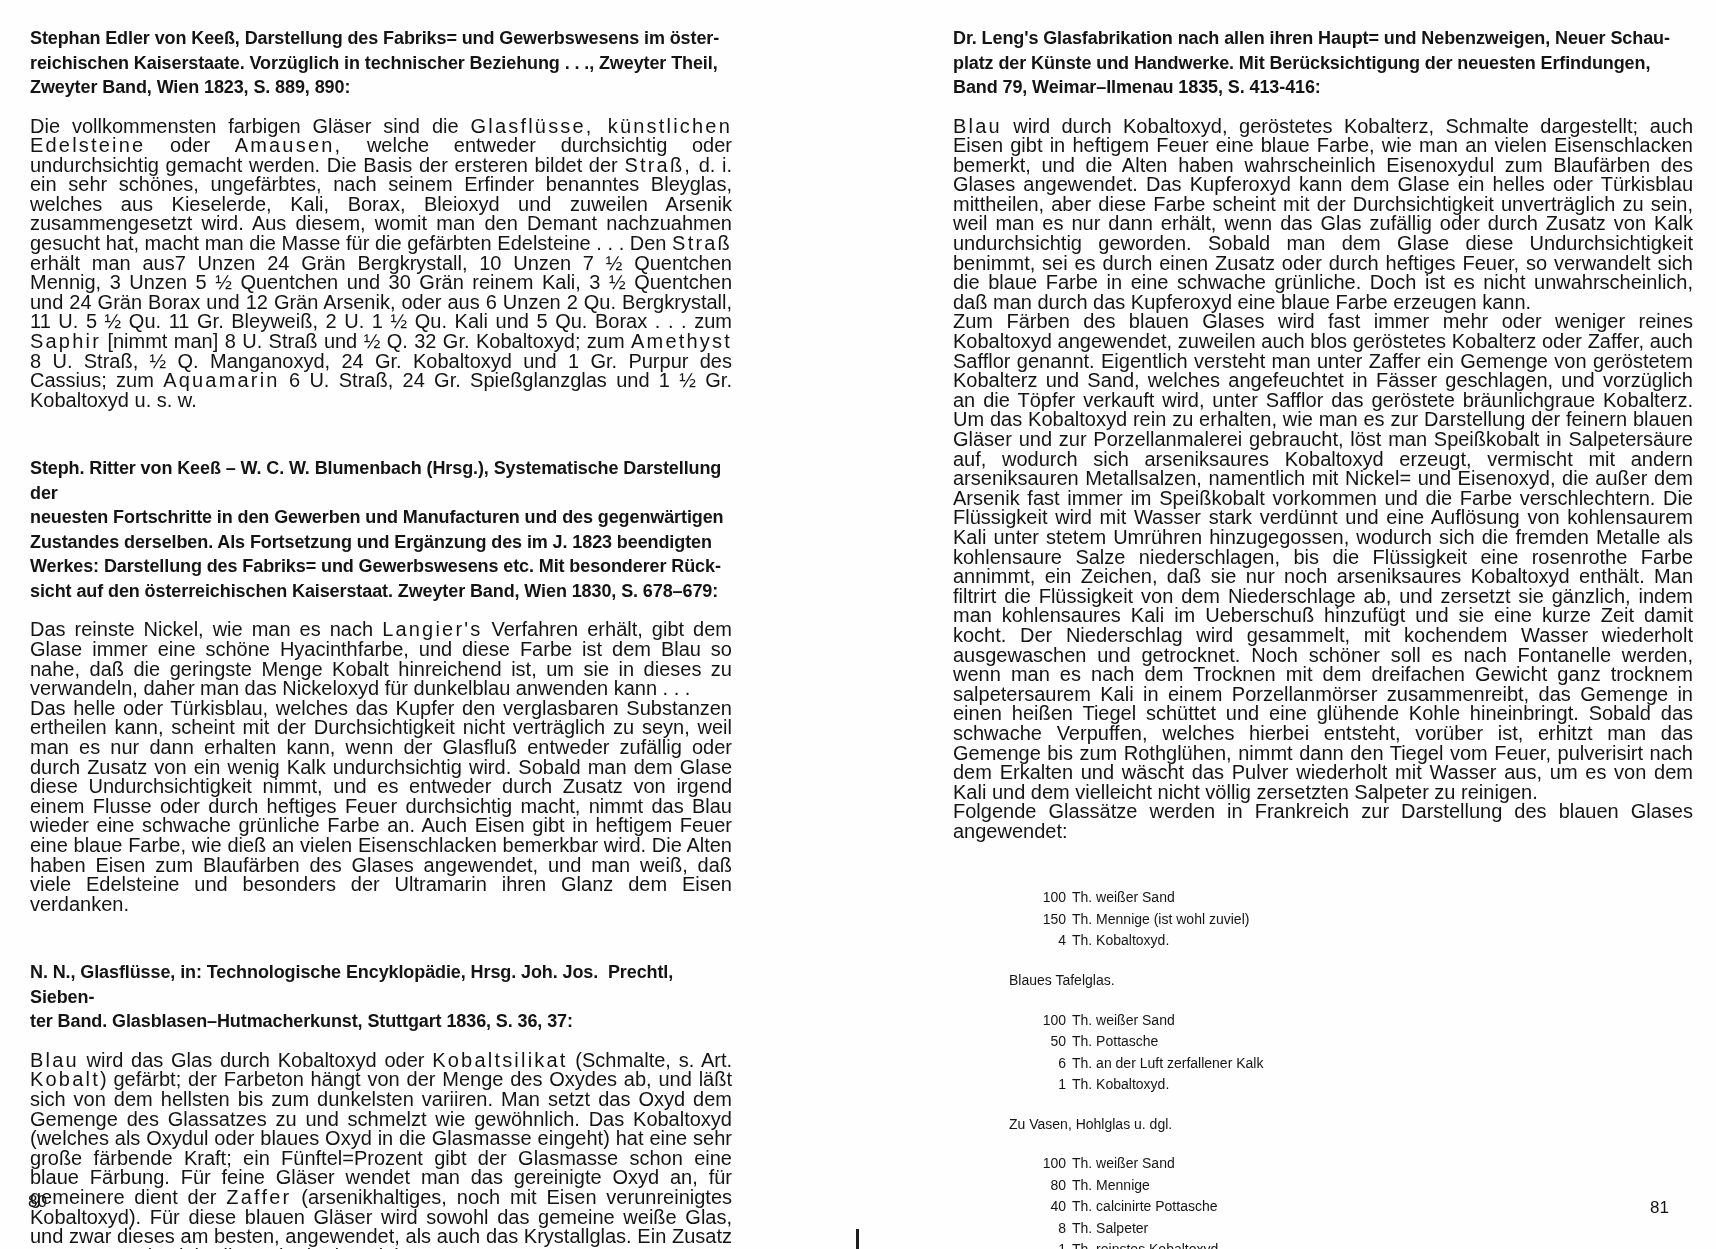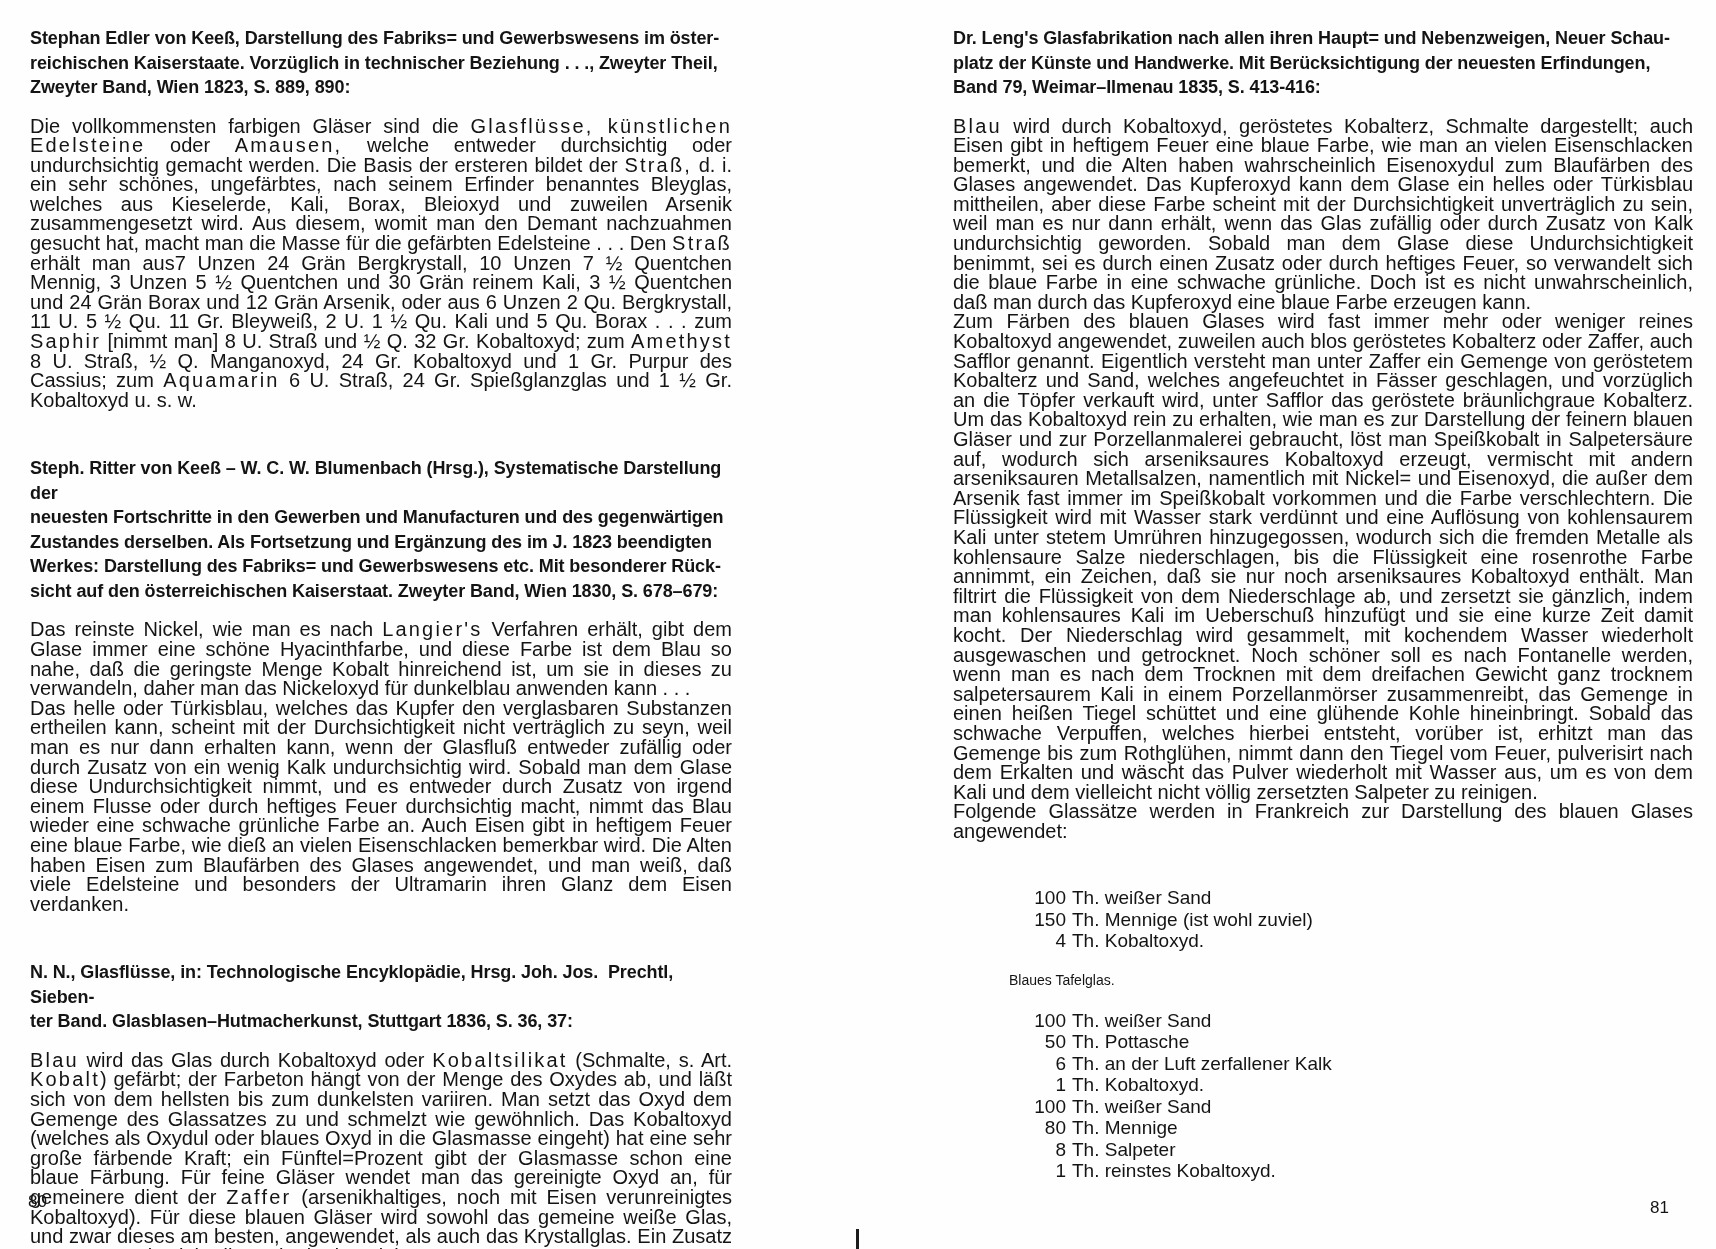--- a/index.html
+++ b/index.html
@@ -24,21 +24,21 @@
 
   .body-text {
     font-size:20px; line-height:19.6px;
     text-align:justify; text-align-last:left;
     margin:0;
   }
   .tracked { letter-spacing:2.2px; }
 
   .recipes { margin-top:46px; }
   .recipe-list { padding-left:75px; }
-  .recipe-line { font-size:19px; line-height:21.5px; white-space:nowrap; }
+  .recipe-line { font-size:14px; line-height:21.5px; white-space:nowrap; }
   .recipe-line .qty { display:inline-block; width:38px; text-align:right; }
   .recipe-line .rest { padding-left:6px; }
   .recipe-subhead {
     font-size:14px; line-height:19.6px;
     margin:19px 0 19px 56px;
   }
 
   .page-number { position:absolute; font-size:17px; color:#141414; }
   .pn-left  { left:28px;  top:1192px; }
   .pn-right { left:1650px; top:1198px; }
@@ -90,23 +90,25 @@
             <div class="recipe-line"><span class="qty">150</span><span class="rest">Th. Mennige (ist wohl zuviel)</span></div>
             <div class="recipe-line"><span class="qty">4</span><span class="rest">Th. Kobaltoxyd.</span></div>
           </div>
         <div class="recipe-subhead">Blaues Tafelglas.</div>
         <div class="recipe-list">
             <div class="recipe-line"><span class="qty">100</span><span class="rest">Th. weißer Sand</span></div>
             <div class="recipe-line"><span class="qty">50</span><span class="rest">Th. Pottasche</span></div>
             <div class="recipe-line"><span class="qty">6</span><span class="rest">Th. an der Luft zerfallener Kalk</span></div>
             <div class="recipe-line"><span class="qty">1</span><span class="rest">Th. Kobaltoxyd.</span></div>
           </div>
+        <div class="recipe-subhead">Zu Vasen, Hohlglas u. dgl.</div>
         <div class="recipe-list">
             <div class="recipe-line"><span class="qty">100</span><span class="rest">Th. weißer Sand</span></div>
             <div class="recipe-line"><span class="qty">80</span><span class="rest">Th. Mennige</span></div>
+            <div class="recipe-line"><span class="qty">40</span><span class="rest">Th. calcinirte Pottasche</span></div>
             <div class="recipe-line"><span class="qty">8</span><span class="rest">Th. Salpeter</span></div>
             <div class="recipe-line"><span class="qty">1</span><span class="rest">Th. reinstes Kobaltoxyd.</span></div>
           </div>
       </div>
     </section>
   </div>
 
   <div class="page-number pn-left">80</div>
   <div class="page-number pn-right">81</div>
 

